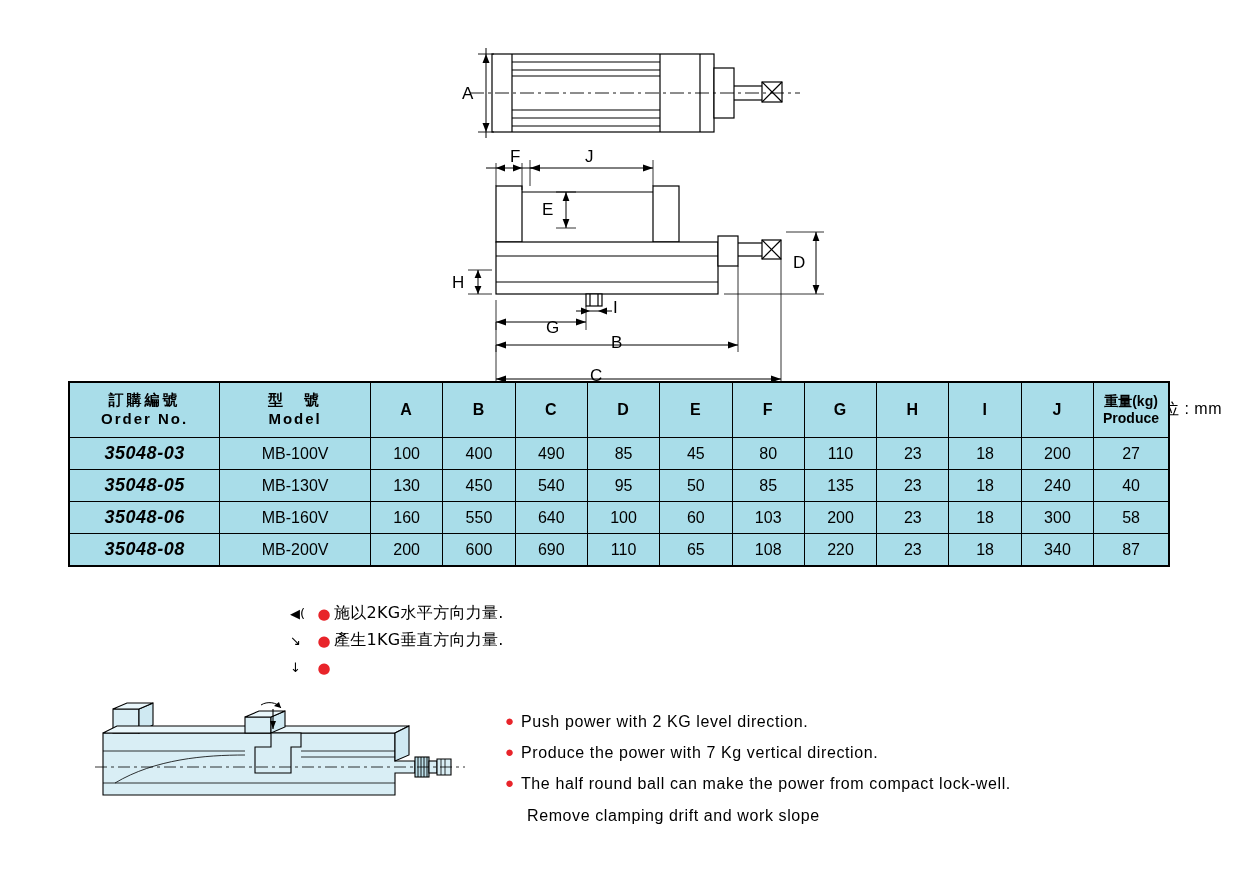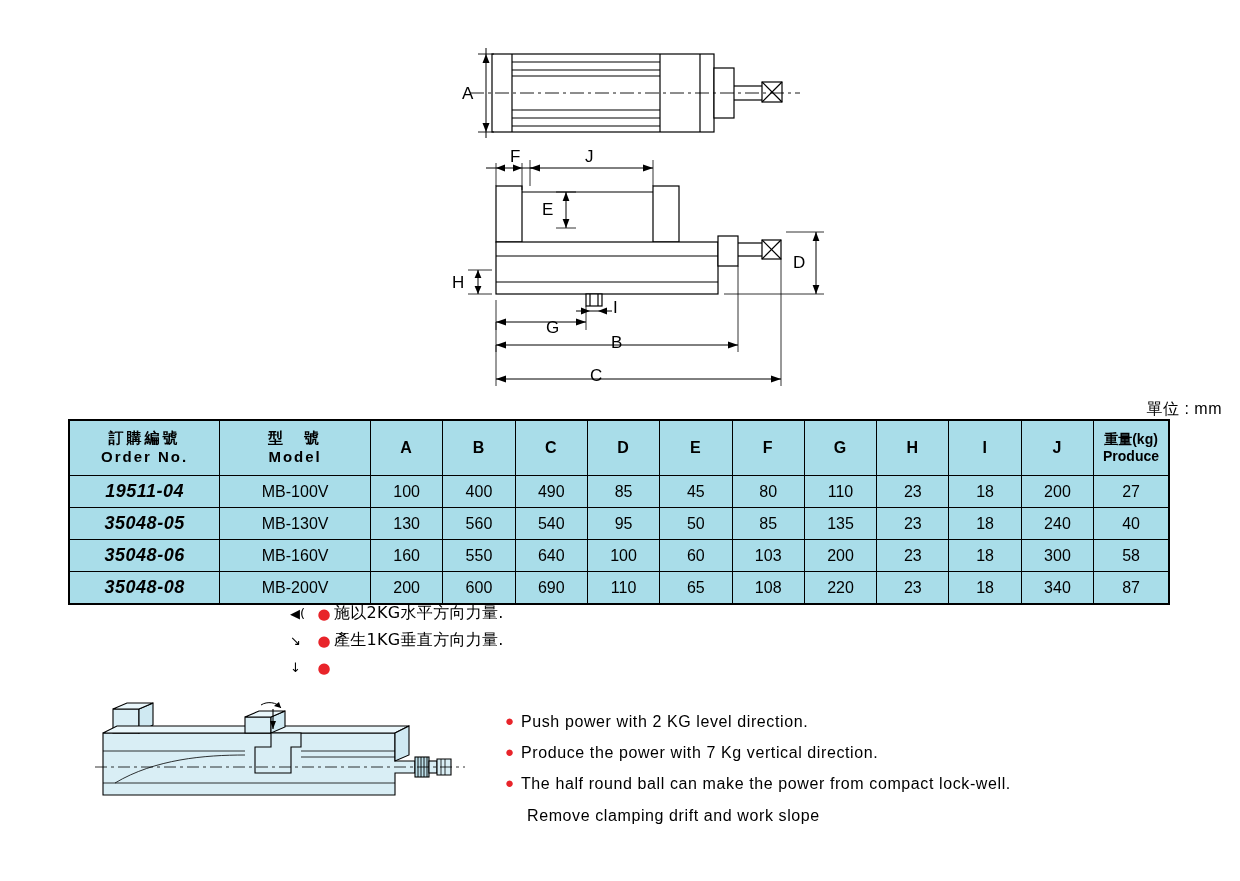--- a/index.html
+++ b/index.html
@@ -14,21 +14,21 @@
   .drawing{position:absolute;left:0;top:0;width:1240px;height:400px;}
   .drawing svg{display:block;}
 
   .unit-note{
     position:absolute;right:18px;top:399px;
     font-size:16px;font-family:"Liberation Sans",sans-serif;
     letter-spacing:0.5px;
   }
 
   
-  .spec-wrap{position:absolute;left:68px;top:419px;width:912px;}
+  .spec-wrap{position:absolute;left:68px;top:381px;width:912px;}
   table.spec{
     border-collapse:collapse;width:1102px;
     border:2px solid #000;
   }
   table.spec th, table.spec td{
     border:1px solid #000;
     text-align:center;
     vertical-align:middle;
     background:#a9dde9;
     font-size:16px;
@@ -253,39 +253,39 @@
           <th>I</th>
           <th>J</th>
           <th class="two-line weight">
             <span class="cn">重量(kg)</span>
             <span class="en">Produce</span>
           </th>
         </tr>
       </thead>
       <tbody>
         <tr>
-          <td class="order">19511-04</td>
+          <td class="order">35048-03</td>
           <td class="model">MB-100V</td>
           <td>100</td>
           <td>400</td>
           <td>490</td>
           <td>85</td>
           <td>45</td>
           <td>80</td>
           <td>110</td>
           <td>23</td>
           <td>18</td>
           <td>200</td>
           <td>27</td>
         </tr>
         <tr>
           <td class="order">35048-05</td>
           <td class="model">MB-130V</td>
           <td>130</td>
-          <td>560</td>
+          <td>450</td>
           <td>540</td>
           <td>95</td>
           <td>50</td>
           <td>85</td>
           <td>135</td>
           <td>23</td>
           <td>18</td>
           <td>240</td>
           <td>40</td>
         </tr>

